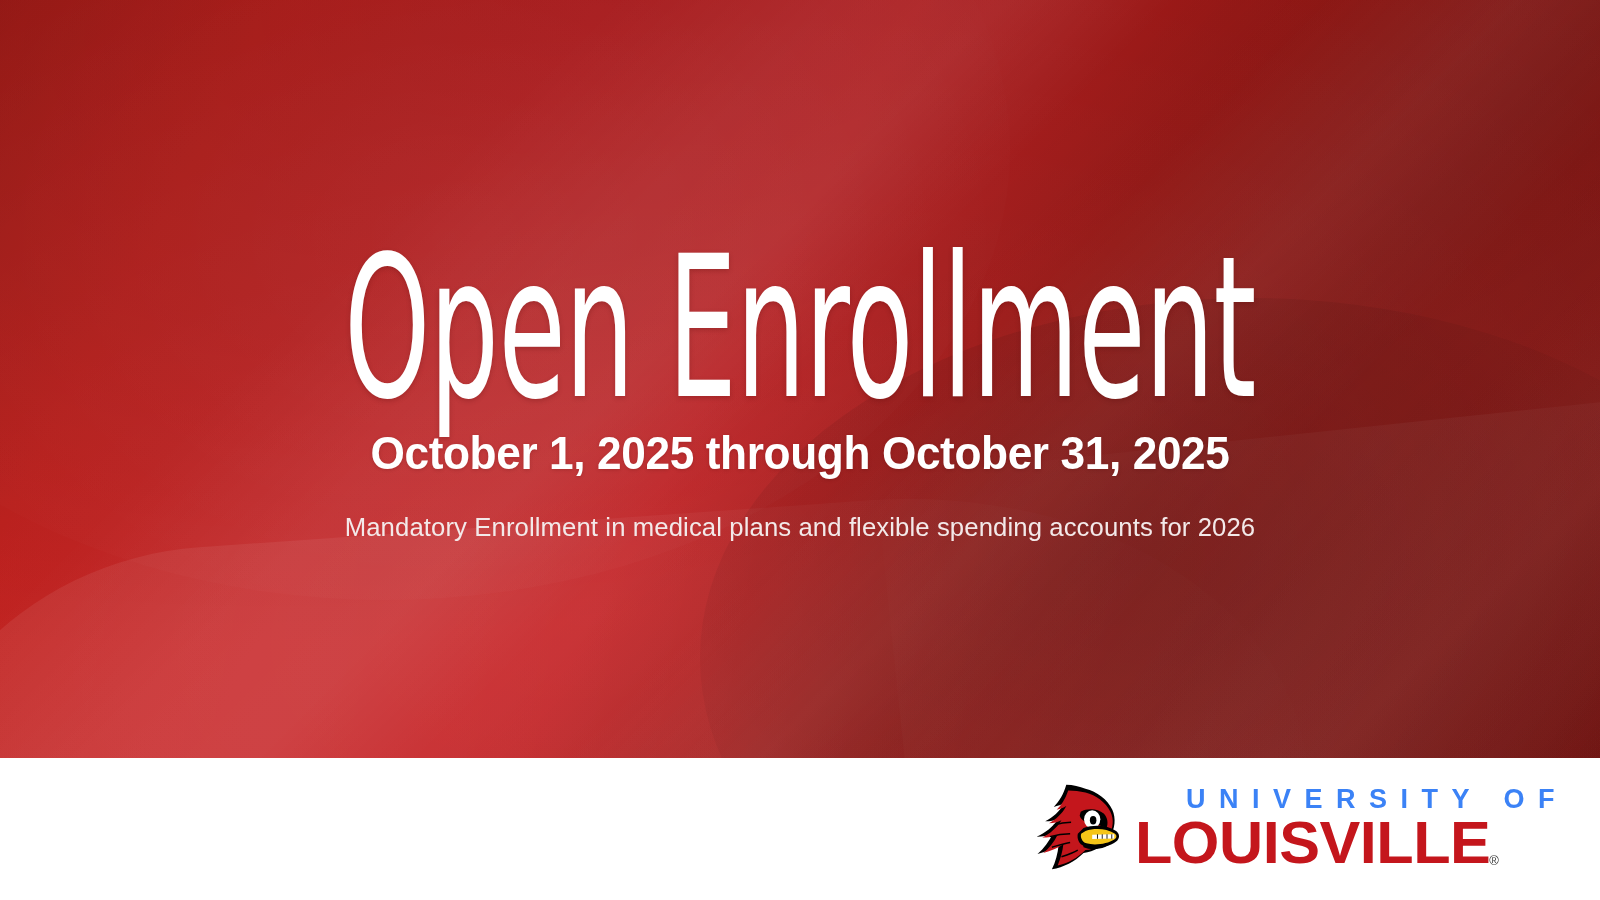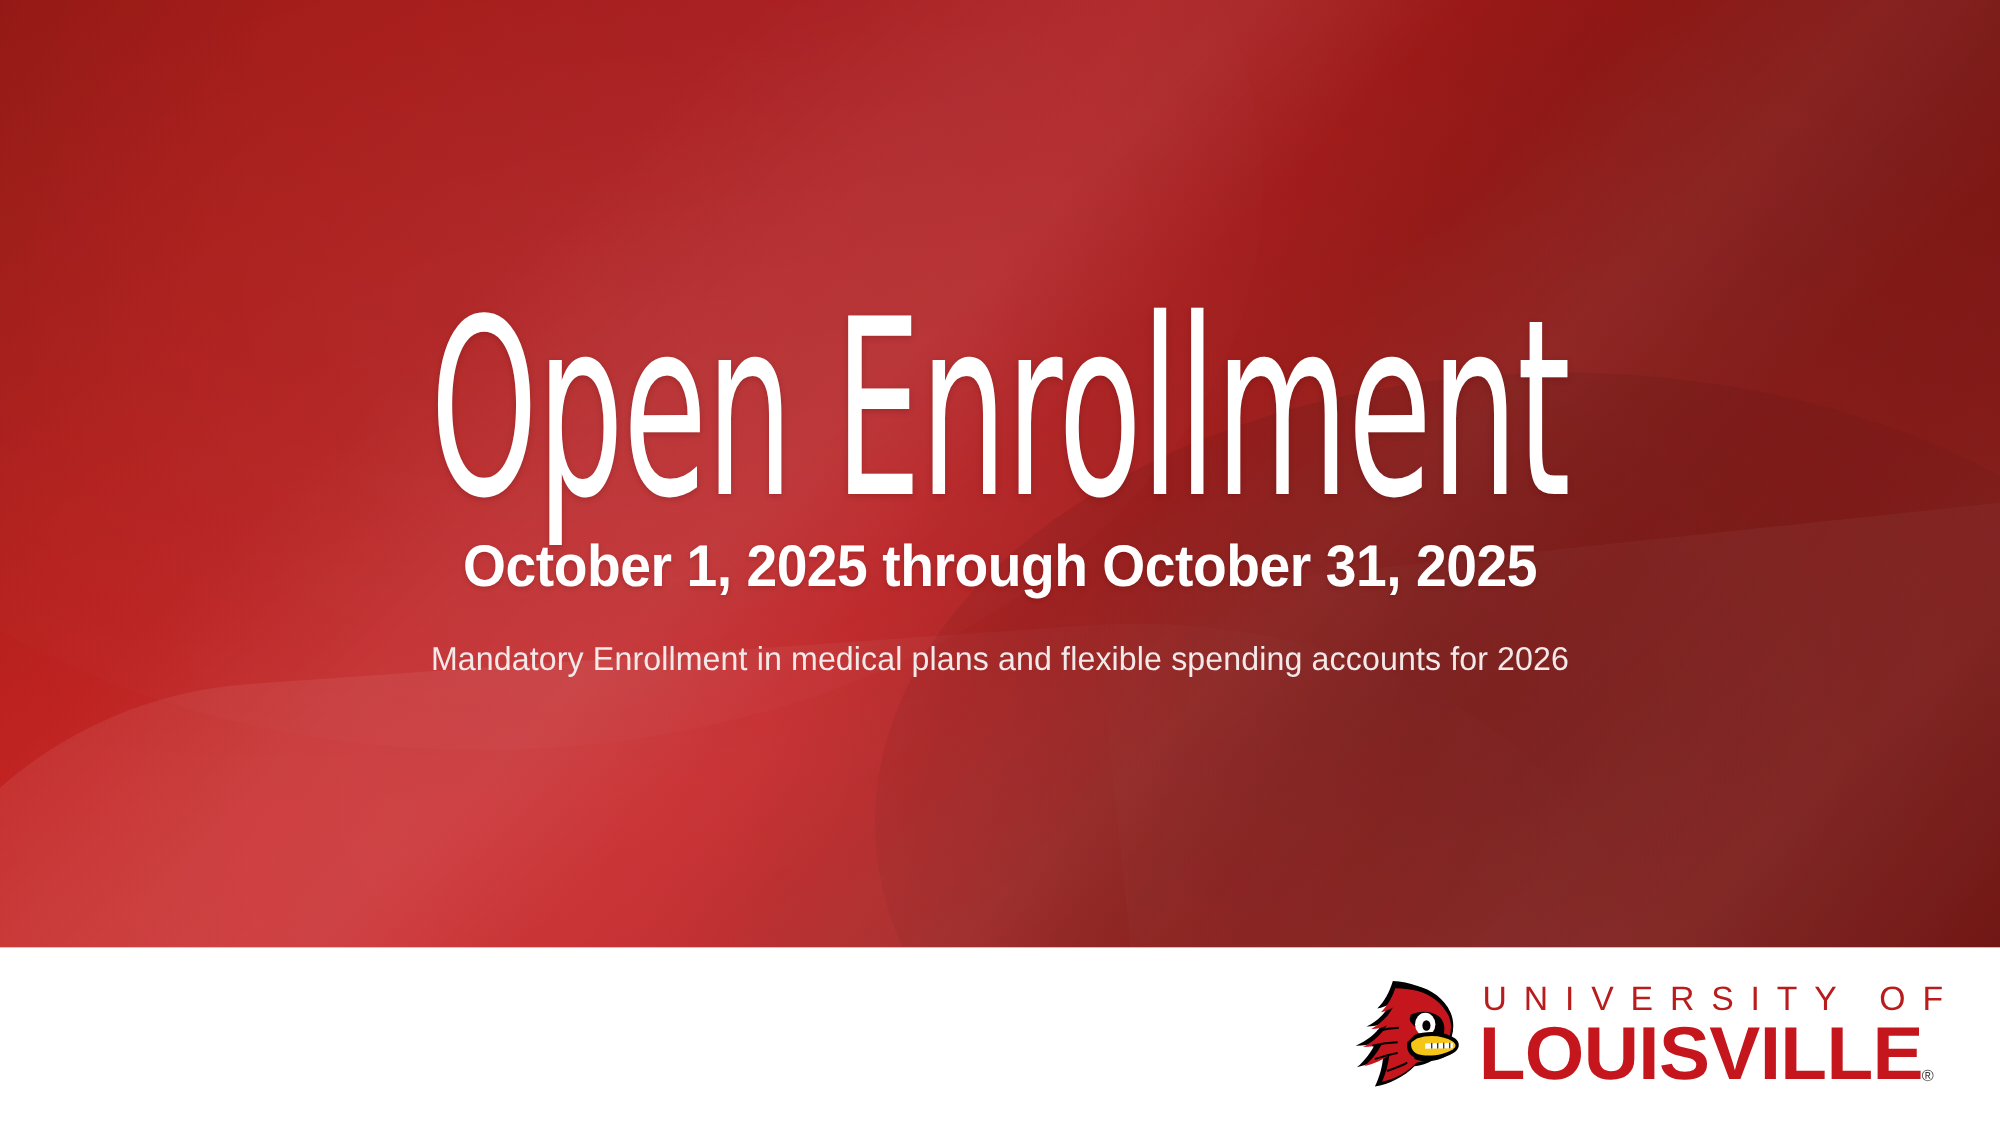--- a/index.html
+++ b/index.html
@@ -233,27 +233,28 @@
 
   .wordmark {
     display:flex;
     flex-direction:column;
     justify-content:center;
     align-items:flex-start;
     padding-top:2px;
   }
 
   .uni-of {
-    color:#b91c1c;
+    color:#3b82f6;
     font-size:27px;
-    font-weight:400;
+    font-weight:700;
     letter-spacing:13.5px;
     line-height:1.05;
     padding-left:3px;
     white-space:nowrap;
+    margin-left:48px;
   }
 
   .louisville-row {
     display:flex;
     align-items:flex-end;
     gap:2px;
   }
 
   .louisville {
     color:#C4161C;

